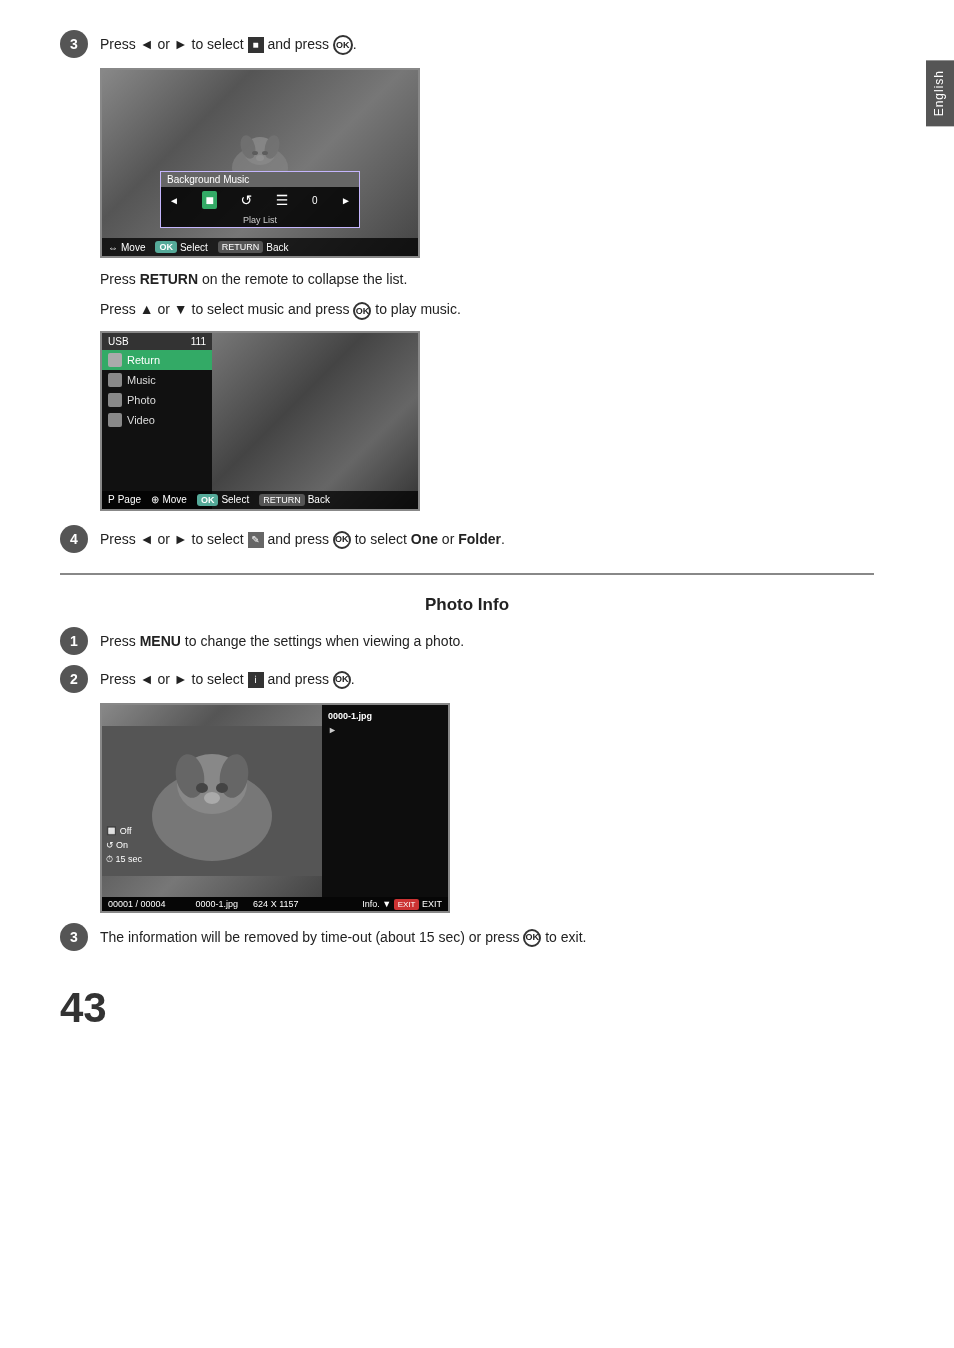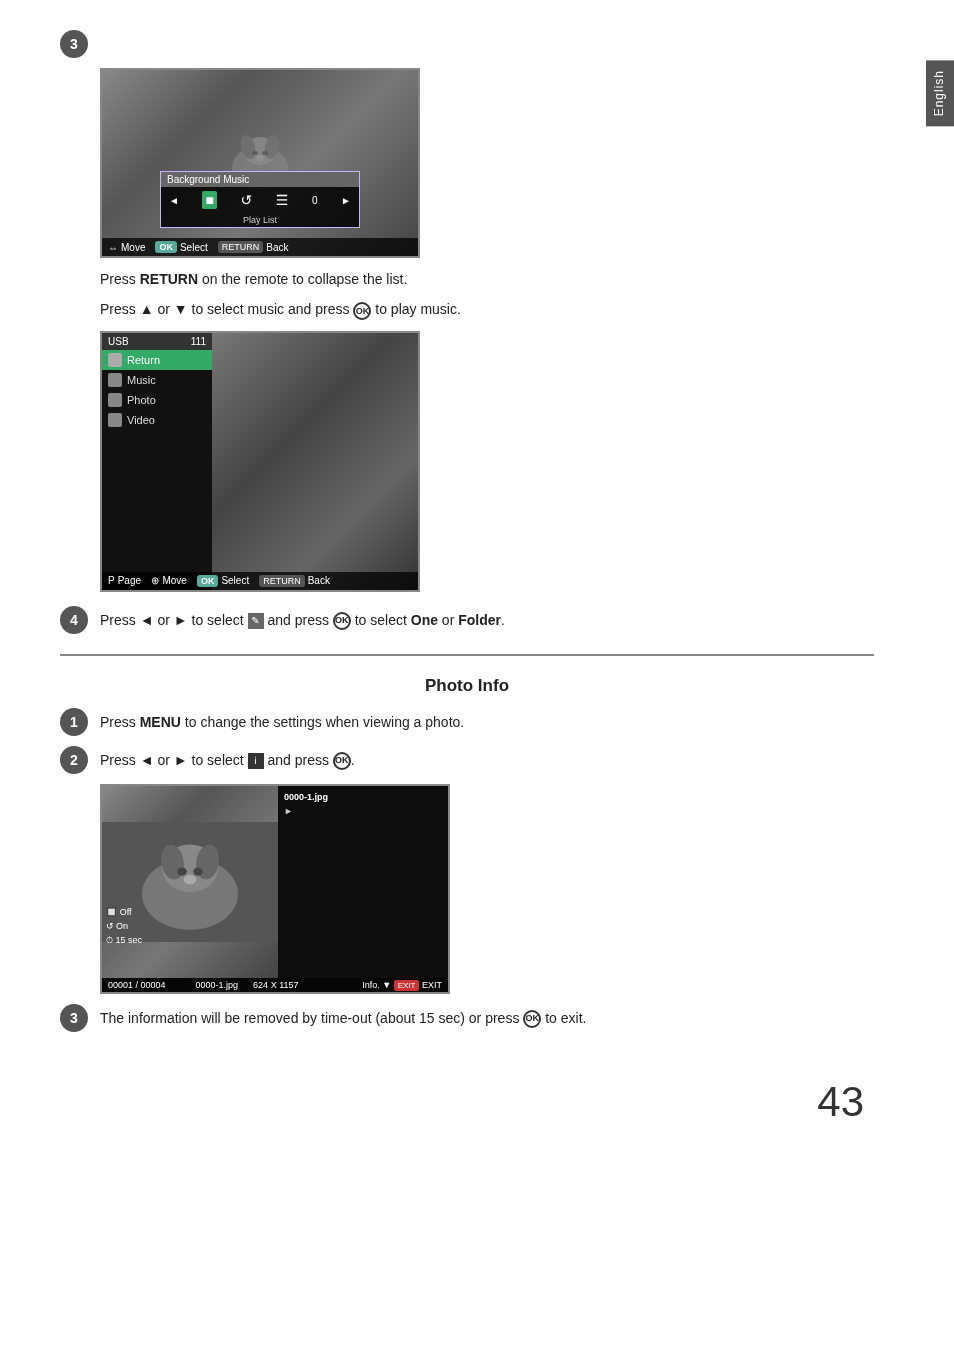--- a/index.html
+++ b/index.html
@@ -174,21 +174,21 @@
       font-size: 9px;
       color: #ccc;
     }
 
     
     .usb-screen {
       background: #222;
       border: 2px solid #888;
       margin: 10px 0 10px 40px;
       width: 320px;
-      height: 261px;
+      height: 180px;
       position: relative;
       display: flex;
     }
 
     .usb-sidebar {
       width: 110px;
       background: #111;
       color: #fff;
       font-size: 11px;
     }
@@ -295,21 +295,21 @@
       display: flex;
       flex-direction: column;
     }
 
     .photo-info-main {
       display: flex;
       flex: 1;
     }
 
     .photo-info-left {
-      width: 176px;
+      width: 220px;
       position: relative;
     }
 
     .photo-dog {
       width: 100%;
       height: 100%;
       background: linear-gradient(135deg, #888 0%, #555 30%, #777 60%, #444 100%);
     }
 
     .photo-left-labels {
@@ -359,39 +359,49 @@
     .exit-badge {
       background: #c33;
       border-radius: 2px;
       padding: 1px 4px;
       font-size: 8px;
       color: #fff;
     }
 
     
     .page-number {
-      text-align: right;
+      text-align: left;
       font-size: 42px;
-      font-weight: normal;
+      font-weight: bold;
       color: #333;
-      margin-top: 46px;
+      margin-top: 33px;
       padding-right: 10px;
     }
 
     .bold { font-weight: bold; }
   </style>
 </head>
 <body>
 
 <div class="sidebar-tab">English</div>
 
 <div class="main-content">
 
   <div class="step-row">
     <div class="step-circle">3</div>
+    <div class="step-text">
+      <span>Press</span>
+      <span> ◄ </span>
+      <span>or</span>
+      <span> ► </span>
+      <span>to select</span>
+      <span class="icon-square">■</span>
+      <span> and press </span>
+      <span class="ok-circle">OK</span>.
+    </div>
   </div>
 
   <div class="screen-mockup wide">
     <div class="dog-image">
       <svg class="dog-svg" viewBox="0 0 80 80">
         <ellipse cx="40" cy="45" rx="28" ry="22" fill="#888"></ellipse>
         <ellipse cx="40" cy="28" rx="16" ry="14" fill="#999"></ellipse>
         <ellipse cx="28" cy="24" rx="7" ry="12" fill="#777" transform="rotate(-15 28 24)"></ellipse>
         <ellipse cx="52" cy="24" rx="7" ry="12" fill="#777" transform="rotate(15 52 24)"></ellipse>
         <ellipse cx="35" cy="30" rx="3" ry="2" fill="#555"></ellipse>

